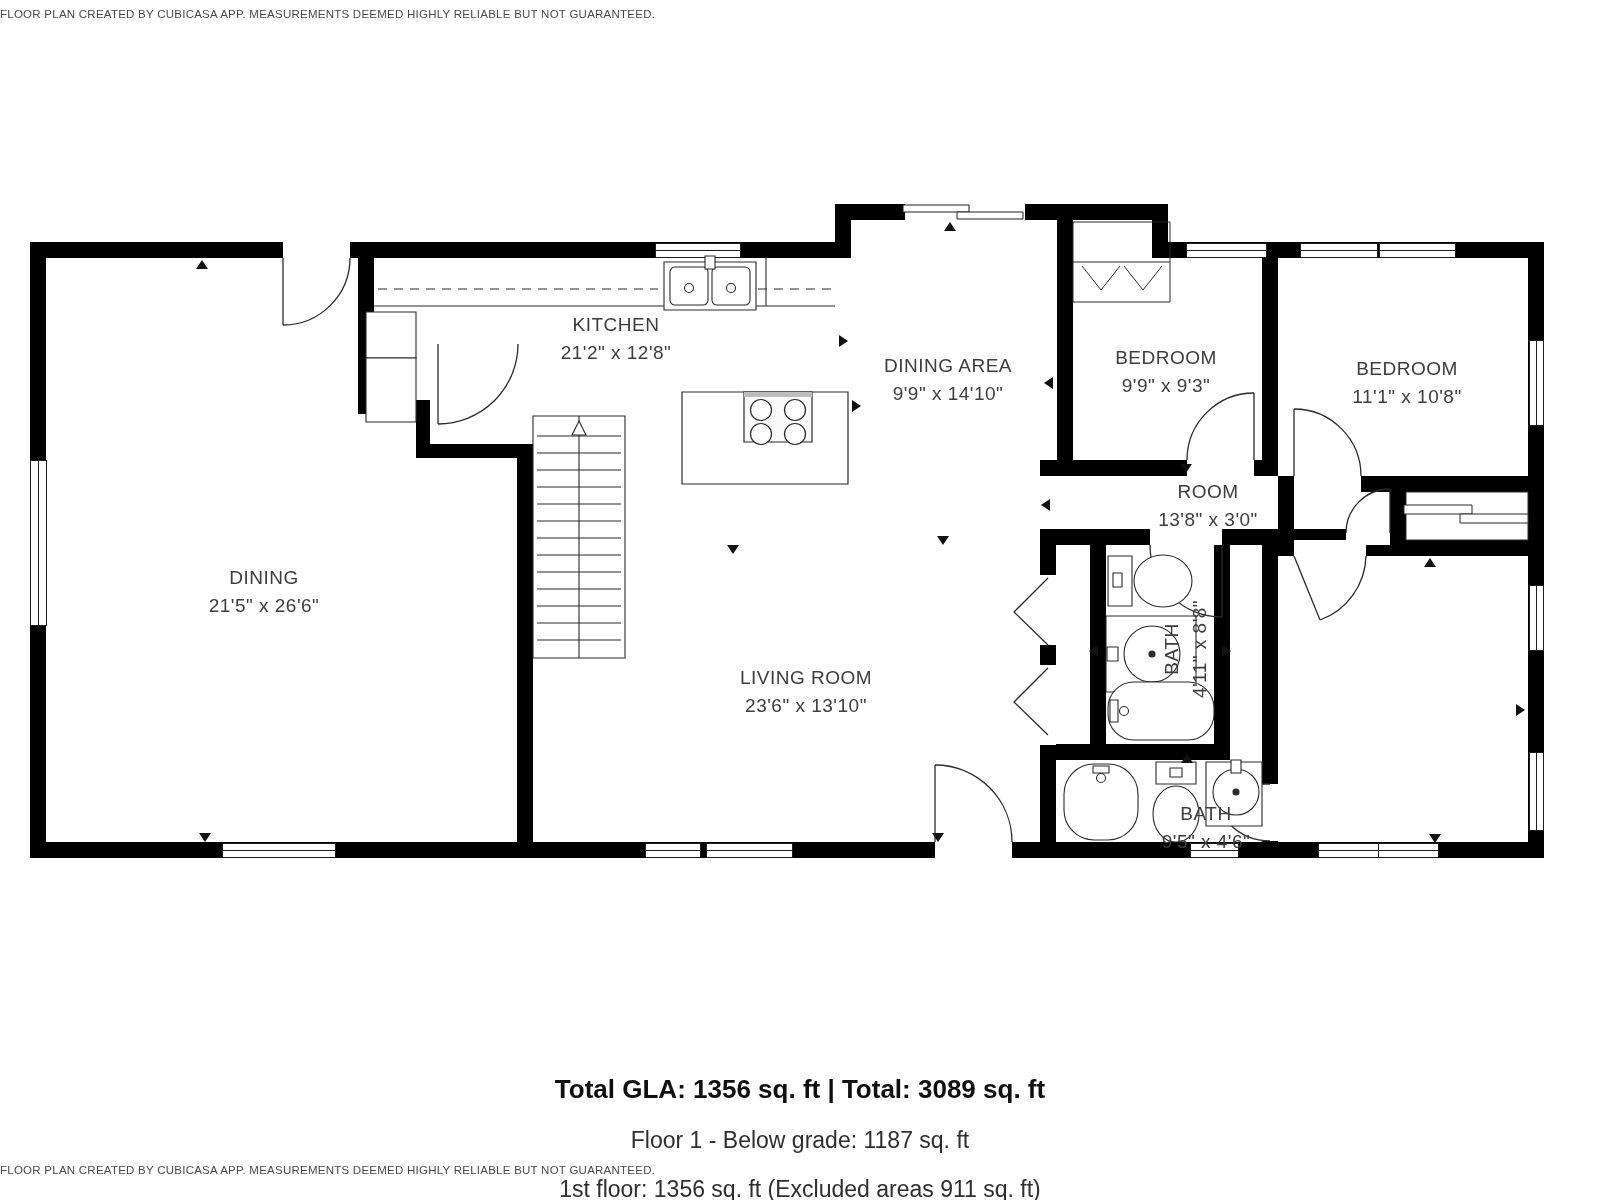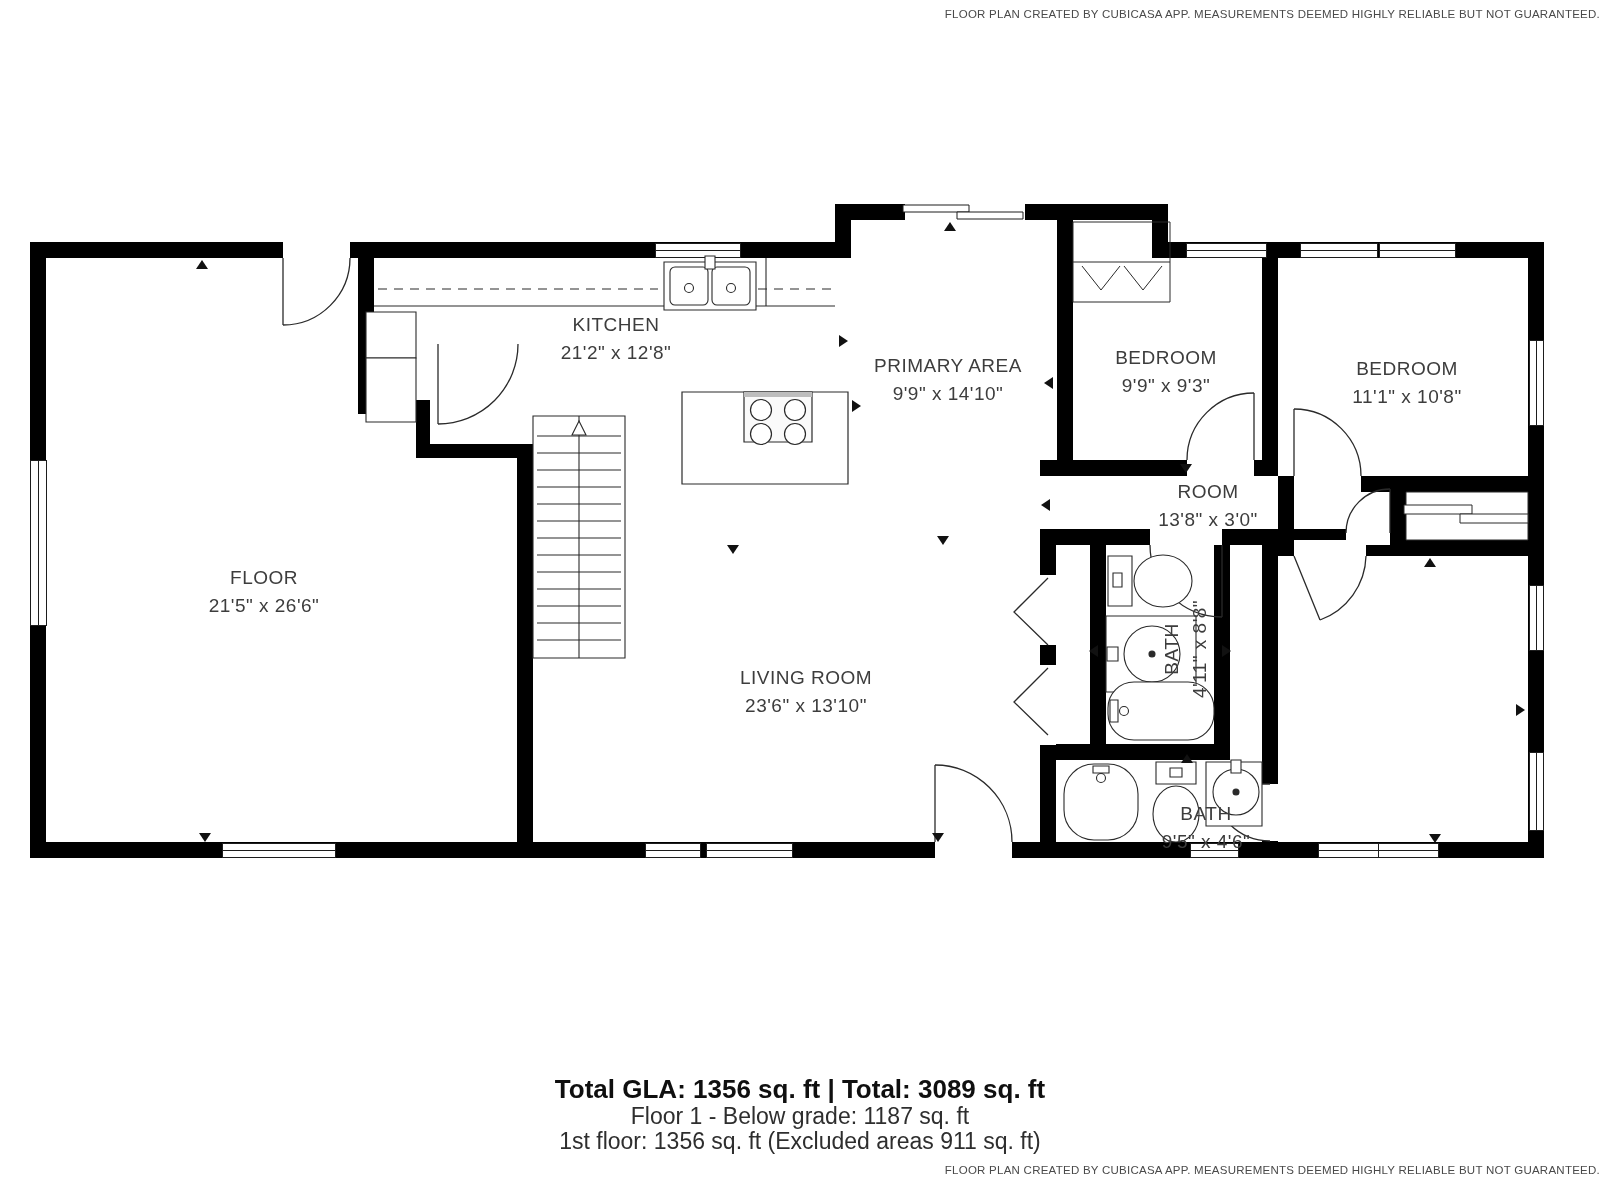--- a/index.html
+++ b/index.html
@@ -1,28 +1,28 @@
 <!DOCTYPE html>
 <html><head>
 <meta charset="utf-8">
 <style>
   html,body{margin:0;padding:0;background:#fff;}
   .page{position:relative;width:1600px;height:1200px;background:#fff;overflow:hidden;
         font-family:"Liberation Sans",sans-serif;}
   .plan-svg{position:absolute;left:0;top:0;}
-  .disclaimer{position:absolute;left:0;width:1600px;text-align:right;
+  .disclaimer{position:absolute;left:0;width:1600px;text-align:left;
        font-size:11.5px;letter-spacing:.25px;color:#4a4a4a;}
   .disclaimer.top{top:8px;}
   .disclaimer.bottom{top:1164px;}
   .room-label{position:absolute;transform:translate(-50%,-50%);text-align:center;
        color:#3d3d3d;font-size:19px;letter-spacing:.5px;white-space:nowrap;line-height:28px;}
   .room-label.rot{transform:translate(-50%,-50%) rotate(-90deg);}
   .summary{position:absolute;left:0;top:1074px;width:1600px;text-align:center;color:#2e2e2e;}
   .summary .line1{font-size:26px;font-weight:700;color:#0f0f0f;line-height:30px;}
-  .summary .line2,.summary .line3{font-size:23px;line-height:25px;}
+  .summary .line2,.summary .line3{font-size:23px;line-height:25px;margin-top:24px;}
   svg *{vector-effect:non-scaling-stroke;}
 </style>
 </head>
 <body>
 
 <div class="page">
 
   <div class="disclaimer top">FLOOR PLAN CREATED BY CUBICASA APP. MEASUREMENTS DEEMED HIGHLY RELIABLE BUT NOT GUARANTEED.</div>
 
   <svg class="plan-svg" width="1600" height="1200" viewBox="0 0 1600 1200">
@@ -306,37 +306,37 @@
       <polygon points="1222,645 1222,657 1231,651"></polygon>
       <polygon points="1516,704 1516,716 1525,710"></polygon>
     </g>
   </svg>
 
   <div class="room-label" style="left:616px;top:339px">
     <div>KITCHEN</div>
     <div>21'2" x 12'8"</div>
   </div>
   <div class="room-label" style="left:948px;top:380px">
-    <div>PRIMARY AREA</div>
+    <div>DINING AREA</div>
     <div>9'9" x 14'10"</div>
   </div>
   <div class="room-label" style="left:1166px;top:372px">
     <div>BEDROOM</div>
     <div>9'9" x 9'3"</div>
   </div>
   <div class="room-label" style="left:1407px;top:383px">
     <div>BEDROOM</div>
     <div>11'1" x 10'8"</div>
   </div>
   <div class="room-label" style="left:1208px;top:506px">
     <div>ROOM</div>
     <div>13'8" x 3'0"</div>
   </div>
   <div class="room-label" style="left:264px;top:592px">
-    <div>FLOOR</div>
+    <div>DINING</div>
     <div>21'5" x 26'6"</div>
   </div>
   <div class="room-label" style="left:806px;top:692px">
     <div>LIVING ROOM</div>
     <div>23'6" x 13'10"</div>
   </div>
   <div class="room-label rot" style="left:1186px;top:649px">
     <div>BATH</div>
     <div>4'11" x 8'8"</div>
   </div>

